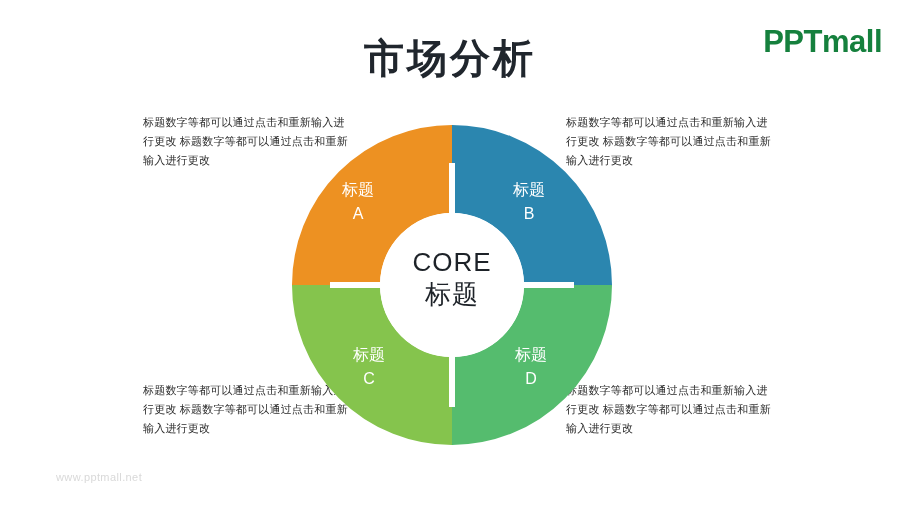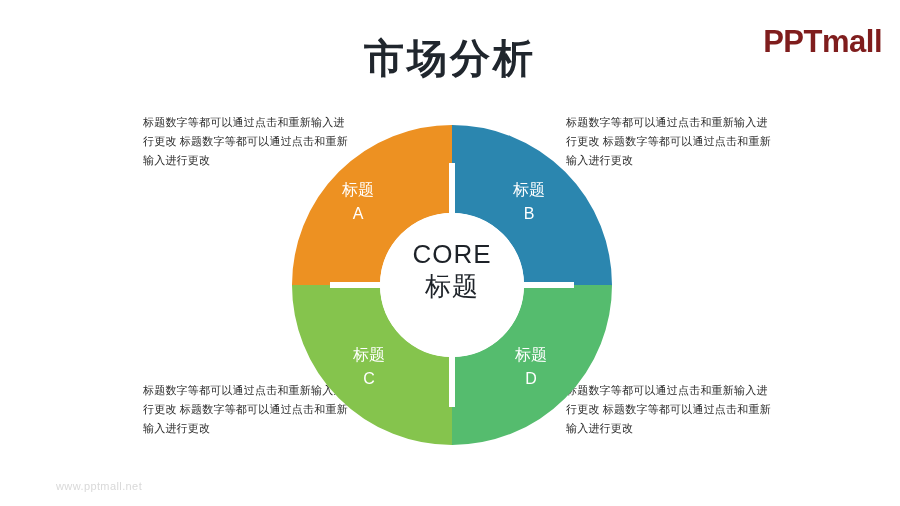--- a/index.html
+++ b/index.html
@@ -35,31 +35,31 @@
     white-space: nowrap;
   }
 
   
   .brand-logo {
     position: absolute;
     right: 18px;
     top: 26px;
     font-size: 31px;
     font-weight: bold;
-    color: #7f1d1d;
+    color: #15803d;
     letter-spacing: -0.5px;
     line-height: 1;
     user-select: none;
   }
 
   
   .footer-url {
     position: absolute;
     left: 56px;
-    bottom: 14px;
+    bottom: 23px;
     font-size: 11px;
     color: #d9d9d9;
     letter-spacing: 0.4px;
   }
 
   
   .donut-wrap {
     position: absolute;
     left: 292px;
     top: 125px;
@@ -91,21 +91,21 @@
   }
   .seg-a { left: 323px; top: 180px; width: 70px; }
   .seg-b { left: 494px; top: 180px; width: 70px; }
   .seg-c { left: 334px; top: 345px; width: 70px; }
   .seg-d { left: 496px; top: 345px; width: 70px; }
 
   
   .core-center {
     position: absolute;
     left: 380px;
-    top: 240px;
+    top: 248px;
     width: 144px;
     text-align: center;
     color: #1d2228;
     pointer-events: none;
   }
   .core-center .core-en {
     display: block;
     font-size: 26px;
     line-height: 1.15;
     letter-spacing: 1px;

